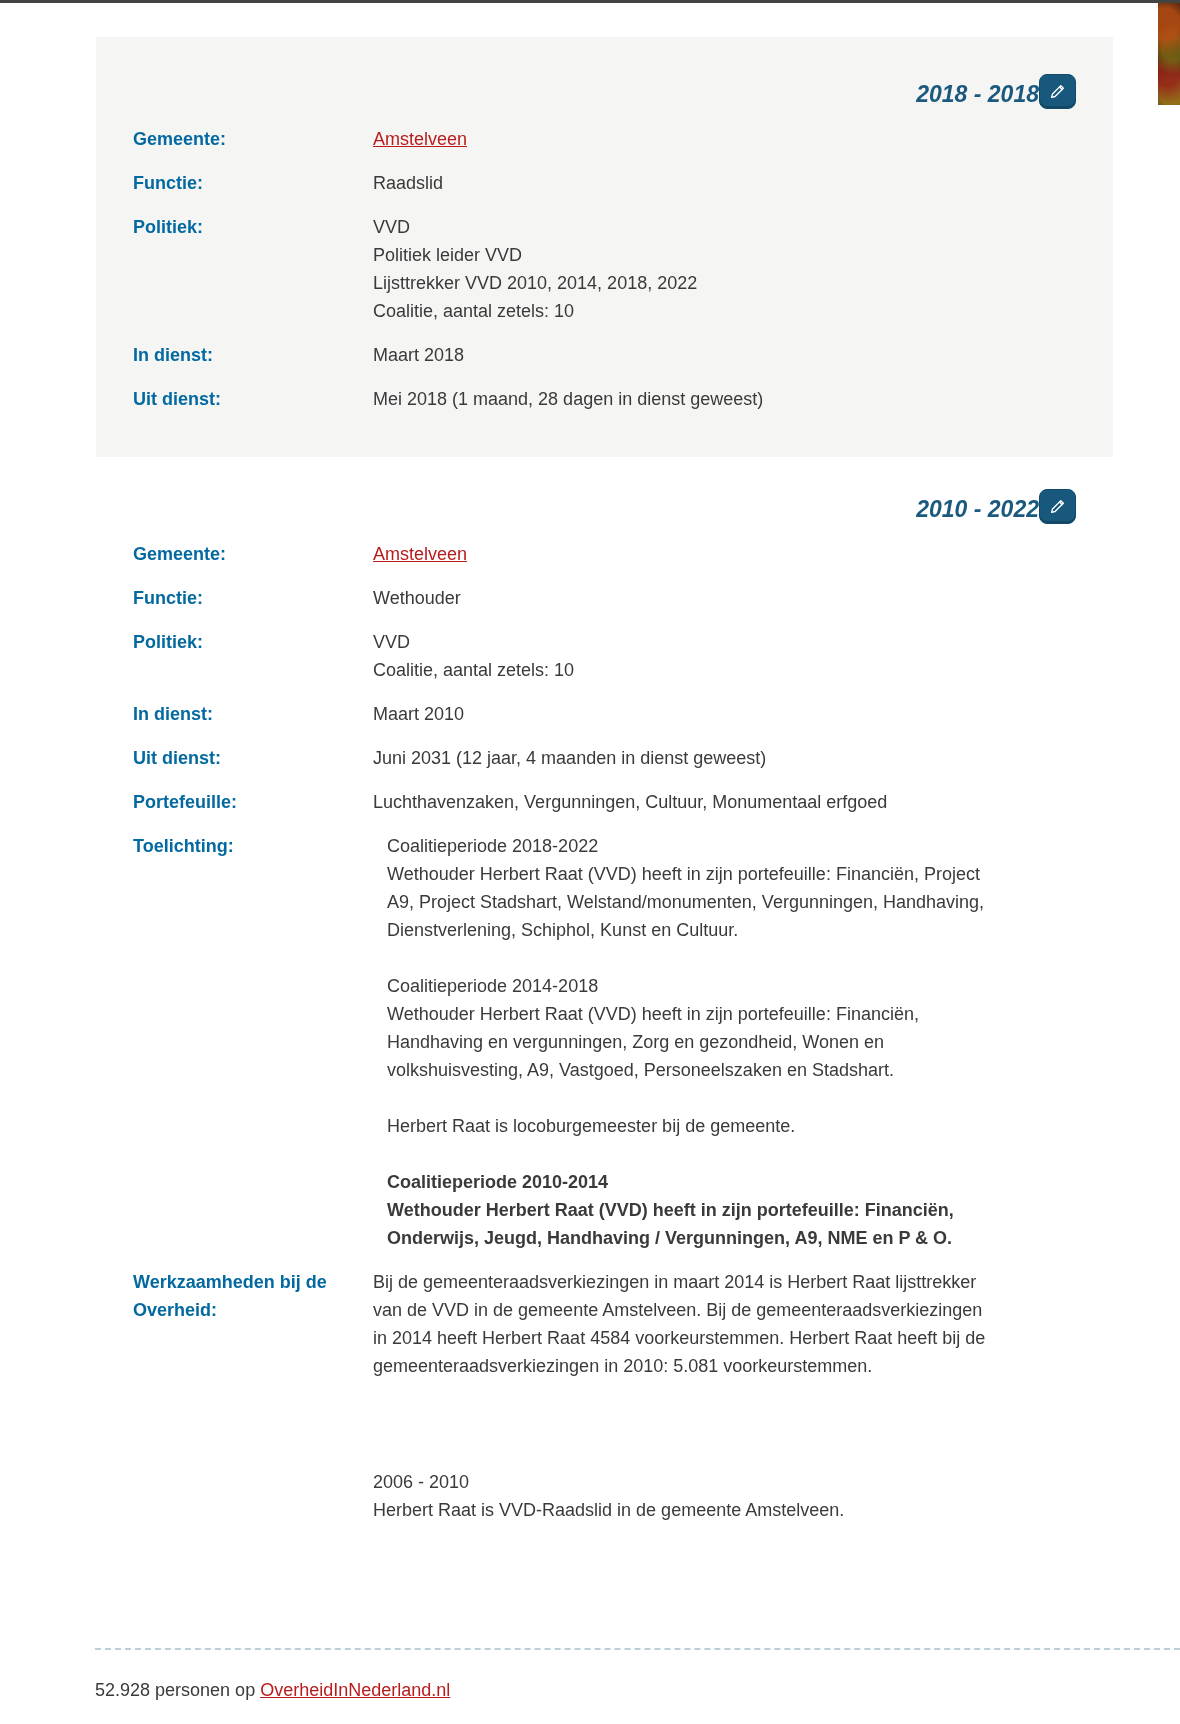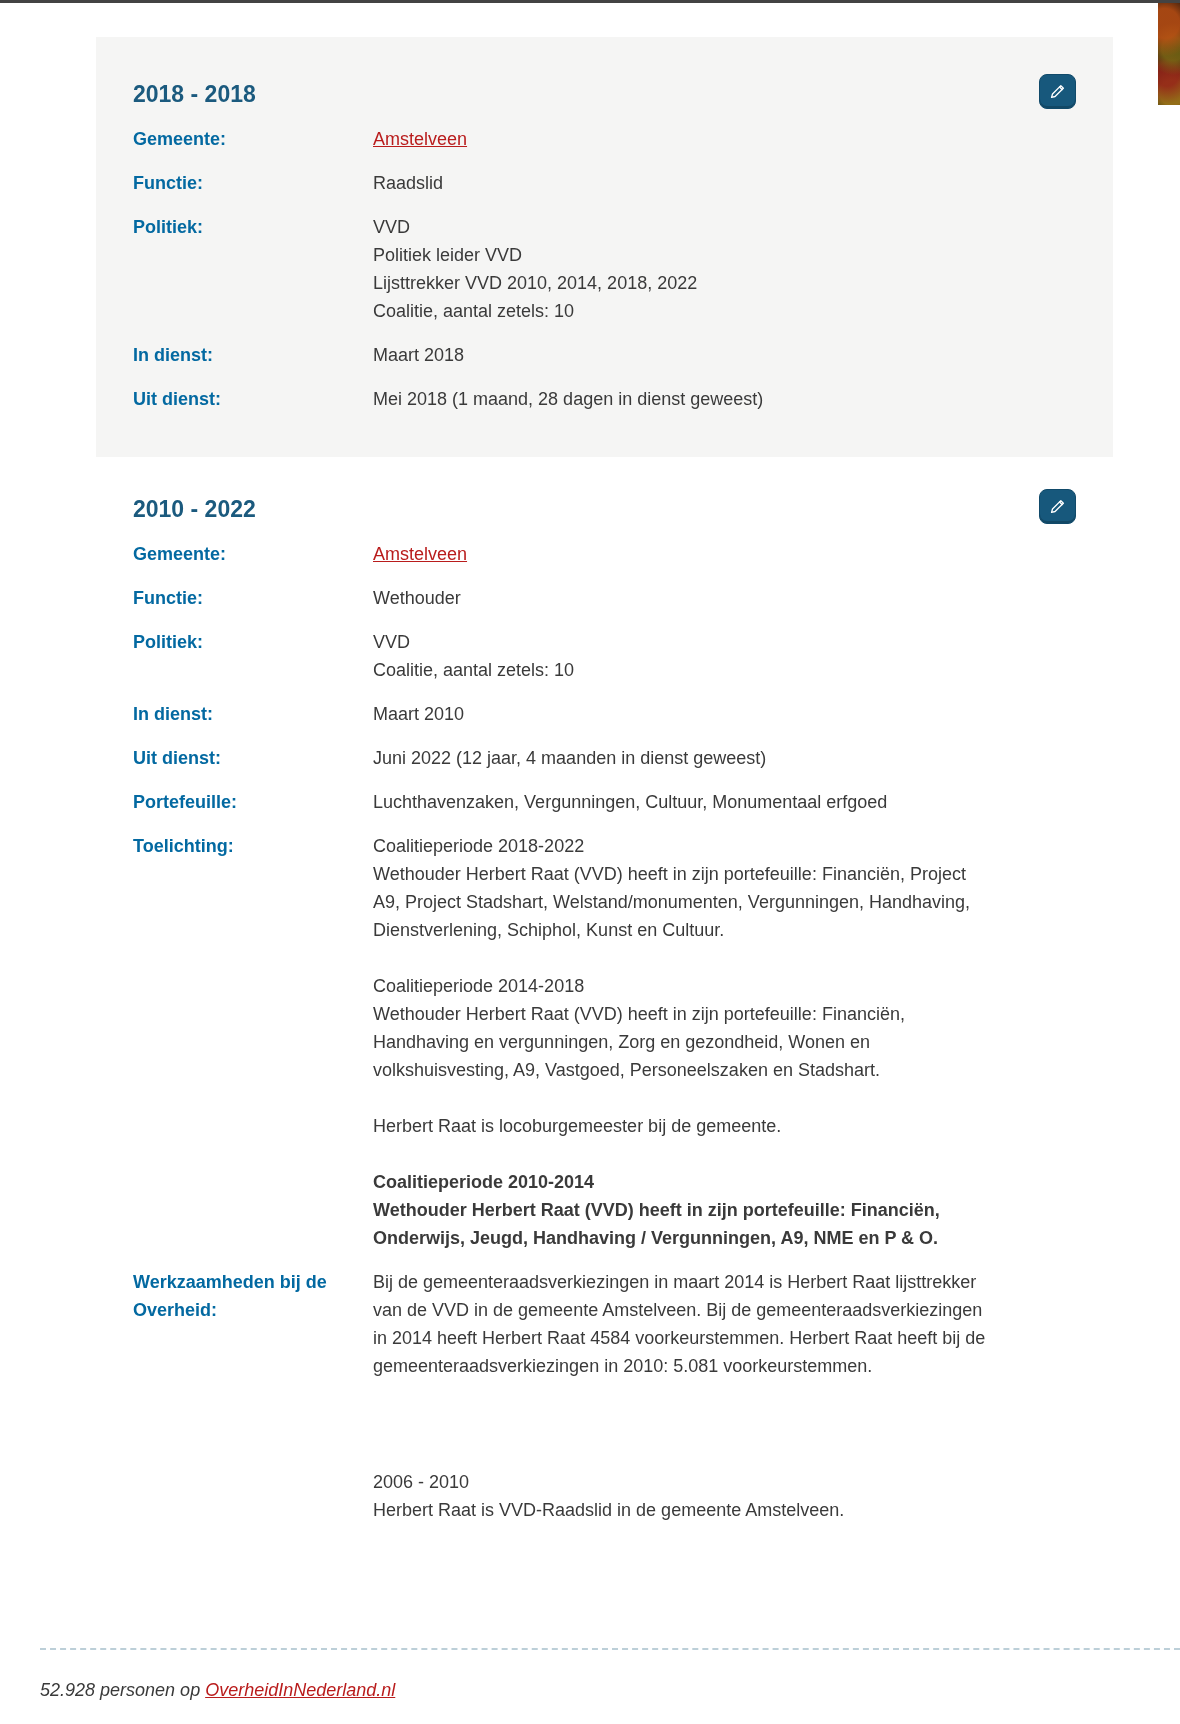--- a/index.html
+++ b/index.html
@@ -20,44 +20,43 @@
       radial-gradient(circle at 65% 88%, rgba(200,150,30,.7) 0 14%, transparent 38%),
       #16100a;
   }
   main { width:1017px; margin-left:96px; }
   section.pos { padding:0 37px; }
   section.card {
     margin-top:34px; background:#f5f5f4;
     padding:42px 37px 44px 37px;
   }
   section.plain { margin-top:37px; padding-top:0; }
-  .sec-head { display:flex; justify-content:space-between; align-items:flex-start; }
+  .sec-head { display:flex; justify-content:flex-end; align-items:flex-start;font-style:italic; }
   h2.sec-title {
     margin:0; font-size:23px; line-height:30px; font-weight:bold; color:#1b5a7e;
   }
   .edit-btn {
     width:37px; height:35px; margin-top:-5px; padding:0;
     background:#17587c; border:1px solid #114a6a; border-radius:8px;
     display:flex; align-items:center; justify-content:center; cursor:pointer;
     box-shadow: inset 0 -2px 0 rgba(0,0,0,.18);
   }
   .edit-btn svg { display:block; }
   .row { display:flex; margin-top:16px; align-items:flex-start; }
   .lbl { width:240px; flex:0 0 240px; font-weight:bold; color:#0369a1; }
   .val { max-width:620px; color:#3a3a3a; }
   .vline { display:block; }
   a.link { color:#b91c1c; text-decoration:underline; cursor:pointer; }
-  .para { margin:0 0 28px 0; }
+  .para { margin:0 0 28px 14px; }
   .para:last-child { margin-bottom:0;font-weight:bold; }
   .row.extra { margin-top:88px; }
   footer {
-    margin:124px 0 0 40px;
+    margin:124px 0 0 95px;
     border-top:2px dashed #bccfd8;
     padding:26px 0 3px 0;
-    font-style:italic;
   }
   .foot-inner { display:flex; justify-content:space-between; align-items:baseline; }
   .foot-left { white-space:nowrap; color:#3a3a3a; }
   .foot-nav { white-space:nowrap; color:#3a3a3a; overflow:hidden; }
   .foot-nav a { color:#3a3a3a; text-decoration:none; cursor:pointer; }
   .sep { color:#3a3a3a; }
 </style>
 </head>
 <body>
 
@@ -129,21 +128,21 @@
         <span class="vline">VVD</span>
         <span class="vline">Coalitie, aantal zetels: 10</span>
       </div>
     </div>
     <div class="row">
       <div class="lbl">In dienst:</div>
       <div class="val">Maart 2010</div>
     </div>
     <div class="row">
       <div class="lbl">Uit dienst:</div>
-      <div class="val">Juni 2022 (12 jaar, 4 maanden in dienst geweest)</div>
+      <div class="val">Juni 2031 (12 jaar, 4 maanden in dienst geweest)</div>
     </div>
     <div class="row">
       <div class="lbl">Portefeuille:</div>
       <div class="val">Luchthavenzaken, Vergunningen, Cultuur, Monumentaal erfgoed</div>
     </div>
 
     <div class="row">
       <div class="lbl">Toelichting:</div>
       <div class="val">
         <div class="para">

